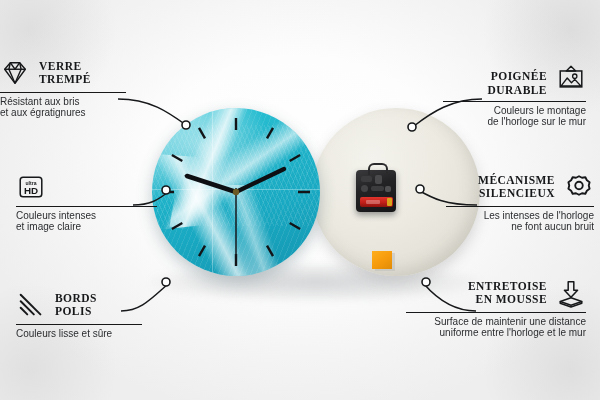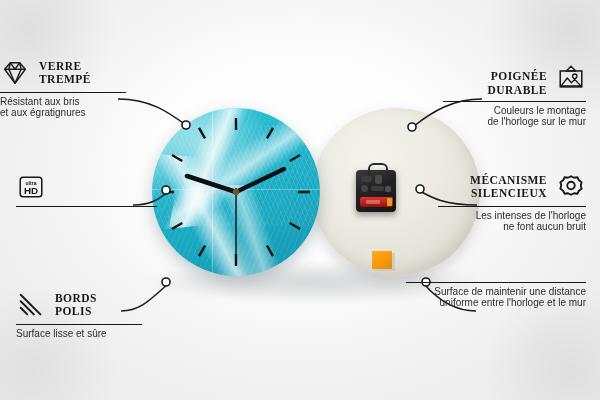--- a/index.html
+++ b/index.html
@@ -209,69 +209,82 @@
 
   <div class="label left" style="left:16px;top:172px;width:141px;">
     <div class="lab-head">
       <svg class="lab-icon" viewBox="0 0 32 32">
         <rect x="4.5" y="5.5" width="23" height="21" rx="3" fill="none" stroke="#16181a" stroke-width="1.6"></rect>
         <text x="16" y="13.6" font-family="Liberation Sans, sans-serif" font-size="5.4" font-weight="bold" text-anchor="middle" fill="#16181a">ultra</text>
         <text x="16" y="23.2" font-family="Liberation Sans, sans-serif" font-size="10.5" font-weight="bold" text-anchor="middle" fill="#16181a">HD</text>
       </svg>
     </div>
     <div class="rule"></div>
+    <div class="lab-sub">Couleurs intenses
+et image claire</div>
   </div>
 
   <div class="label left" style="left:16px;top:290px;width:126px;">
     <div class="lab-head">
       <svg class="lab-icon" viewBox="0 0 32 32">
         <g stroke="#16181a" stroke-width="2.1" stroke-linecap="round">
           <line x1="5" y1="5" x2="26" y2="26"></line>
           <line x1="5" y1="12" x2="19" y2="26"></line>
           <line x1="5" y1="19" x2="12" y2="26"></line>
         </g>
       </svg>
       <div class="lab-title">BORDS
 POLIS</div>
     </div>
     <div class="rule"></div>
-    <div class="lab-sub">Surface lisse et sûre</div>
+    <div class="lab-sub">Couleurs lisse et sûre</div>
   </div>
 
   <div class="label right" style="right:14px;top:58px;width:143px;">
     <div class="lab-head">
       <div class="lab-title" style="flex:1;margin-top:12px;">POIGNÉE
 DURABLE</div>
       <svg class="lab-icon" viewBox="0 0 32 32">
         <path d="M16 3.5 L11 8.5 L21 8.5 Z" fill="none" stroke="#16181a" stroke-width="1.5" stroke-linejoin="round"></path>
         <rect x="4.5" y="8.5" width="23" height="17" fill="none" stroke="#16181a" stroke-width="1.6"></rect>
         <circle cx="20" cy="14" r="2.3" fill="none" stroke="#16181a" stroke-width="1.4"></circle>
         <path d="M5.5 24.5 L12 16 L16.5 21 L20 17.5 L26.5 24.5 Z" fill="none" stroke="#16181a" stroke-width="1.4" stroke-linejoin="round"></path>
       </svg>
     </div>
     <div class="rule"></div>
     <div class="lab-sub">Couleurs le montage
 de l'horloge sur le mur</div>
   </div>
 
-  <div class="label right" style="right:14px;top:172px;width:148px;">
+  <div class="label right" style="right:6px;top:172px;width:148px;">
     <div class="lab-head">
       <div class="lab-title" style="flex:1;">MÉCANISME
 SILENCIEUX</div>
       <svg class="lab-icon" viewBox="0 0 32 32">
         <g fill="none" stroke="#16181a" stroke-width="2" stroke-linejoin="round">
           <path d="M16 4.5 L19.2 6.1 L22.8 5.6 L24.4 8.8 L27.3 10.9 L26.4 14.4 L27.3 17.9 L24.4 20 L22.8 23.2 L19.2 22.7 L16 24.3 L12.8 22.7 L9.2 23.2 L7.6 20 L4.7 17.9 L5.6 14.4 L4.7 10.9 L7.6 8.8 L9.2 5.6 L12.8 6.1 Z"></path>
           <circle cx="16" cy="14.4" r="4"></circle>
         </g>
       </svg>
     </div>
     <div class="rule"></div>
     <div class="lab-sub">Les intenses de l'horloge
 ne font aucun bruit</div>
   </div>
 
   <div class="label right" style="right:14px;top:278px;width:180px;">
+    <div class="lab-head">
+      <div class="lab-title" style="flex:1;">ENTRETOISE
+EN MOUSSE</div>
+      <svg class="lab-icon" viewBox="0 0 32 32">
+        <g fill="none" stroke="#16181a" stroke-width="1.6" stroke-linejoin="round">
+          <path d="M13 4 L19 4 L19 13 L23 13 L16 20.5 L9 13 L13 13 Z"></path>
+          <path d="M16 21 L27.5 25 L16 29 L4.5 25 Z"></path>
+          <path d="M4.5 25 L4.5 27 L16 31 L27.5 27 L27.5 25"></path>
+        </g>
+      </svg>
+    </div>
     <div class="rule"></div>
     <div class="lab-sub">Surface de maintenir une distance
 uniforme entre l'horloge et le mur</div>
   </div>
 
 </div>
 
 </body></html>

